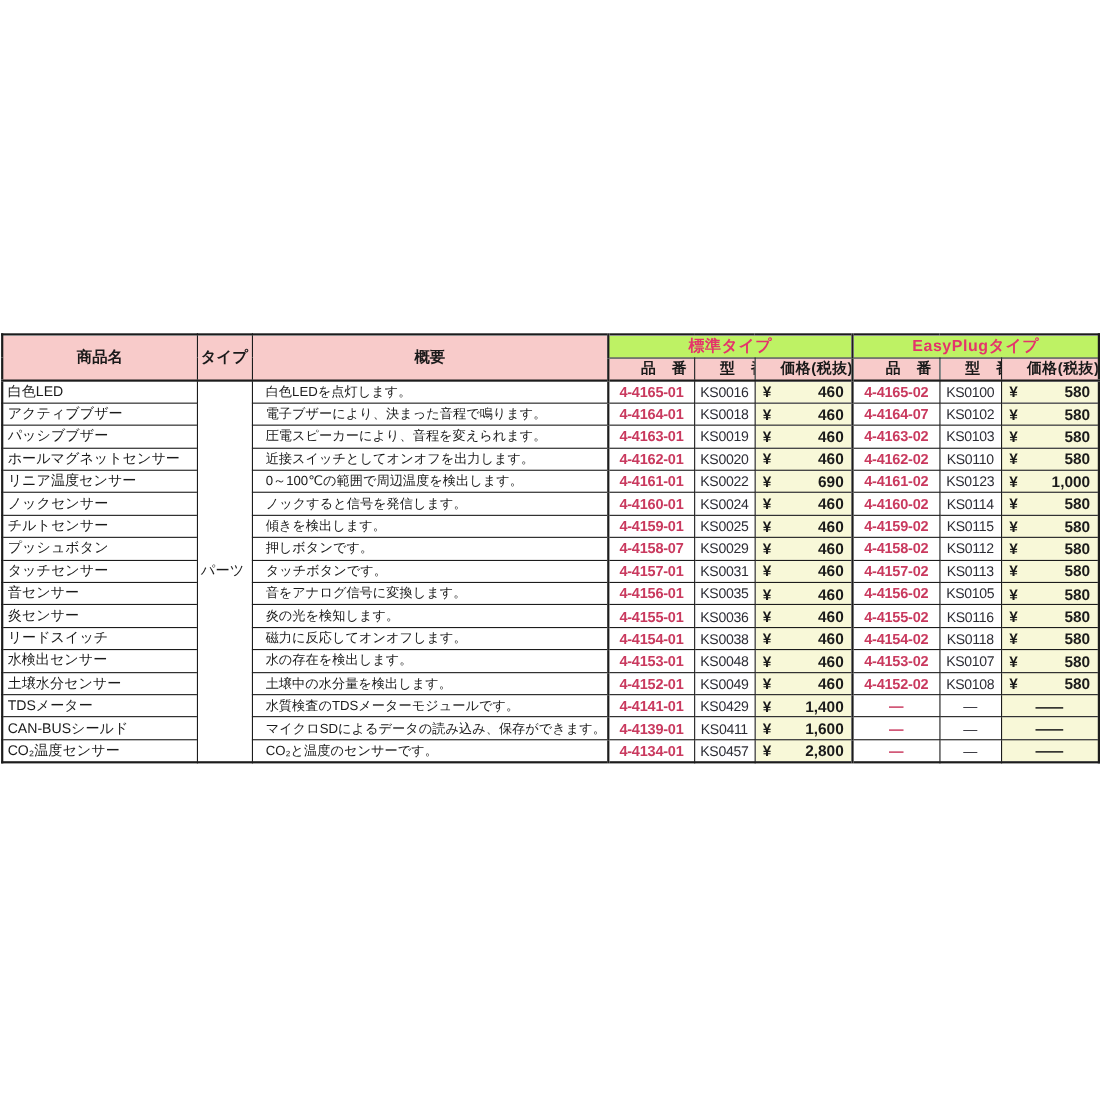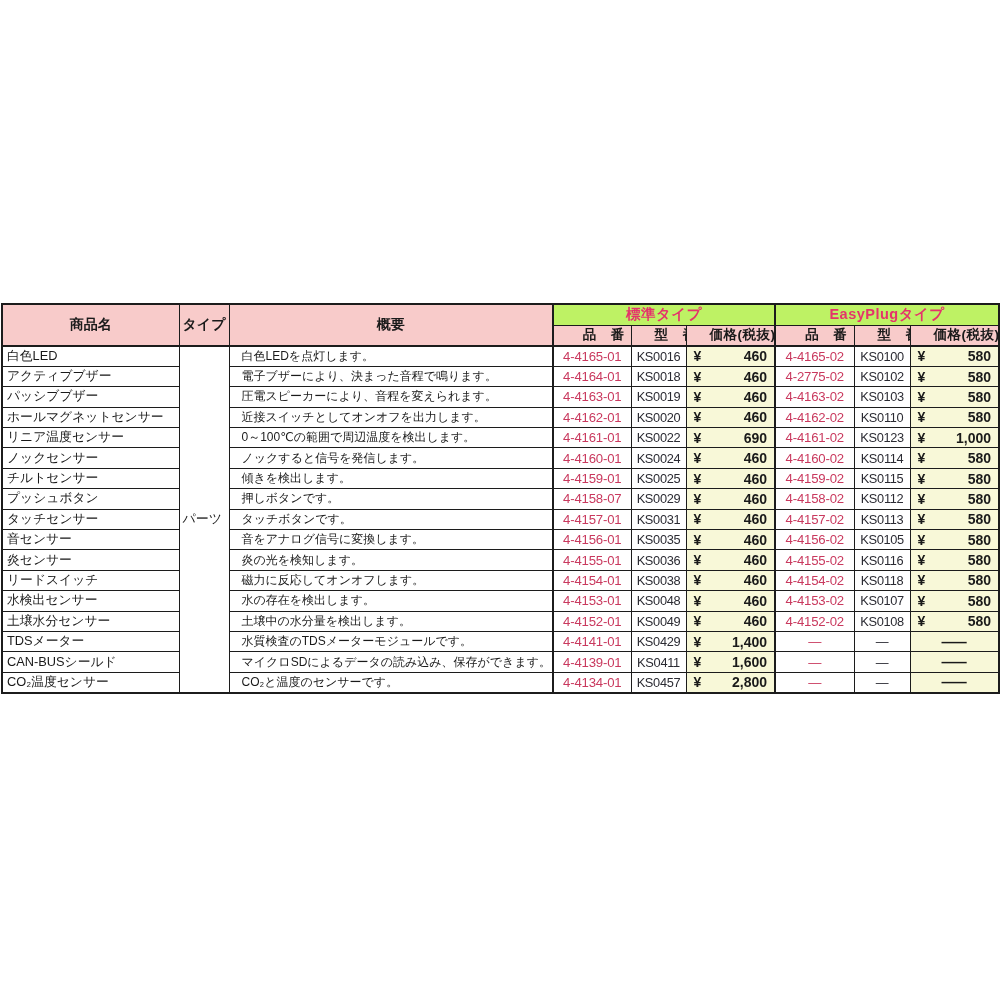--- a/index.html
+++ b/index.html
@@ -52,21 +52,21 @@
   .sep { border-left-width: 2.5px !important; }
 
   tbody tr { height: 20.4px; }
   tbody td { font-size: 13px; padding: 0 3px; }
   .name-cell { text-align: left; padding-left: 4px; font-size: 12.8px; margin-top: 42px; }
   .type-cell { text-align: left; font-size: 13px; }
   .desc-cell { text-align: left; padding-left: 12px; font-size: 12px; }
   .part-cell {
     text-align: center;
     color: var(--part-red);
-    font-weight: normal;
+    font-weight: bold;
     font-size: 13.2px;
     letter-spacing: -0.2px;
   }
   .model-cell {
     text-align: center;
     color: #2b2b33;
     font-size: 12.8px;
     letter-spacing: -0.3px;
     margin-top: 38px;
   }
@@ -144,21 +144,21 @@
           <td class="name-cell">アクティブブザー</td>
           <td class="desc-cell">電子ブザーにより、決まった音程で鳴ります。</td>
           <td class="part-cell sep">4-4164-01</td>
           <td class="model-cell">KS0018</td>
           <td class="price-cell">
             <div class="price-inner">
               <span>¥</span>
               <span>460</span>
             </div>
           </td>
-          <td class="part-cell sep">4-2775-02</td>
+          <td class="part-cell sep">4-4164-07</td>
           <td class="model-cell">KS0102</td>
           <td class="price-cell">
             <div class="price-inner">
               <span>¥</span>
               <span>580</span>
             </div>
           </td>
         </tr>
         <tr>
           <td class="name-cell">パッシブブザー</td>

